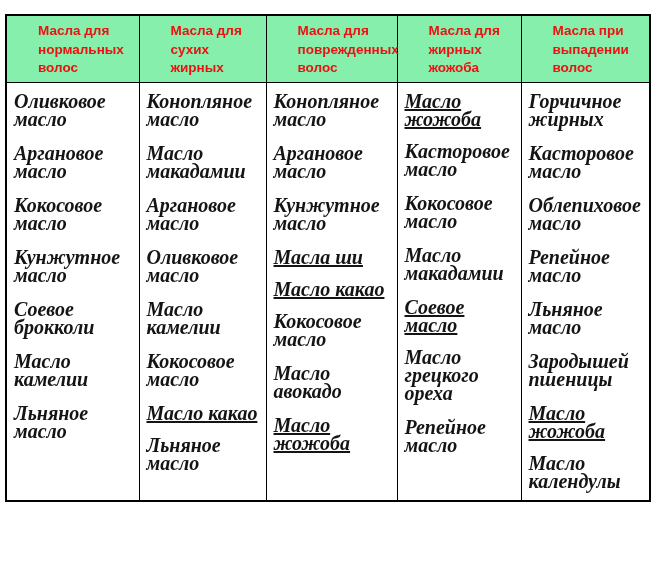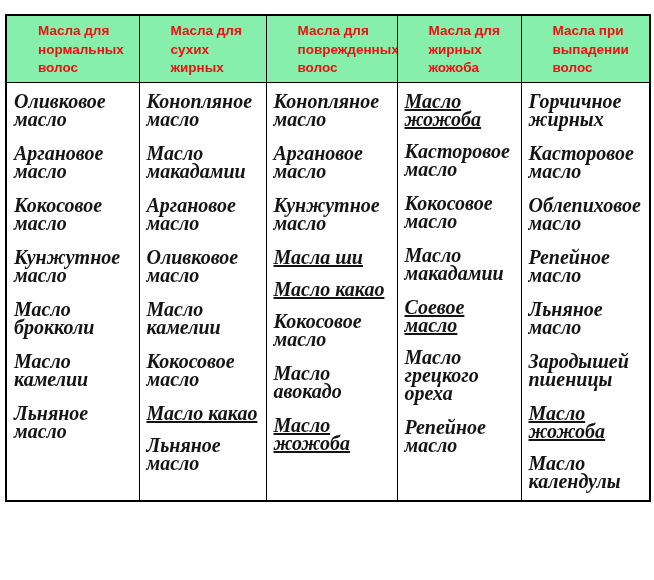--- a/index.html
+++ b/index.html
@@ -139,21 +139,21 @@
         </tr>
       </thead>
       <tbody>
         <tr>
           <td>
             <div class="cell-list">
                 <div class="oil-item">Оливковое масло</div>
                 <div class="oil-item">Аргановое масло</div>
                 <div class="oil-item">Кокосовое масло</div>
                 <div class="oil-item">Кунжутное масло</div>
-                <div class="oil-item">Масло брокколи</div>
+                <div class="oil-item">Соевое брокколи</div>
                 <div class="oil-item">Масло камелии</div>
                 <div class="oil-item">Льняное масло</div>
               </div>
           </td>
           <td>
             <div class="cell-list">
                 <div class="oil-item">Конопляное масло</div>
                 <div class="oil-item">Масло макадамии</div>
                 <div class="oil-item">Аргановое масло</div>
                 <div class="oil-item">Оливковое масло</div>

